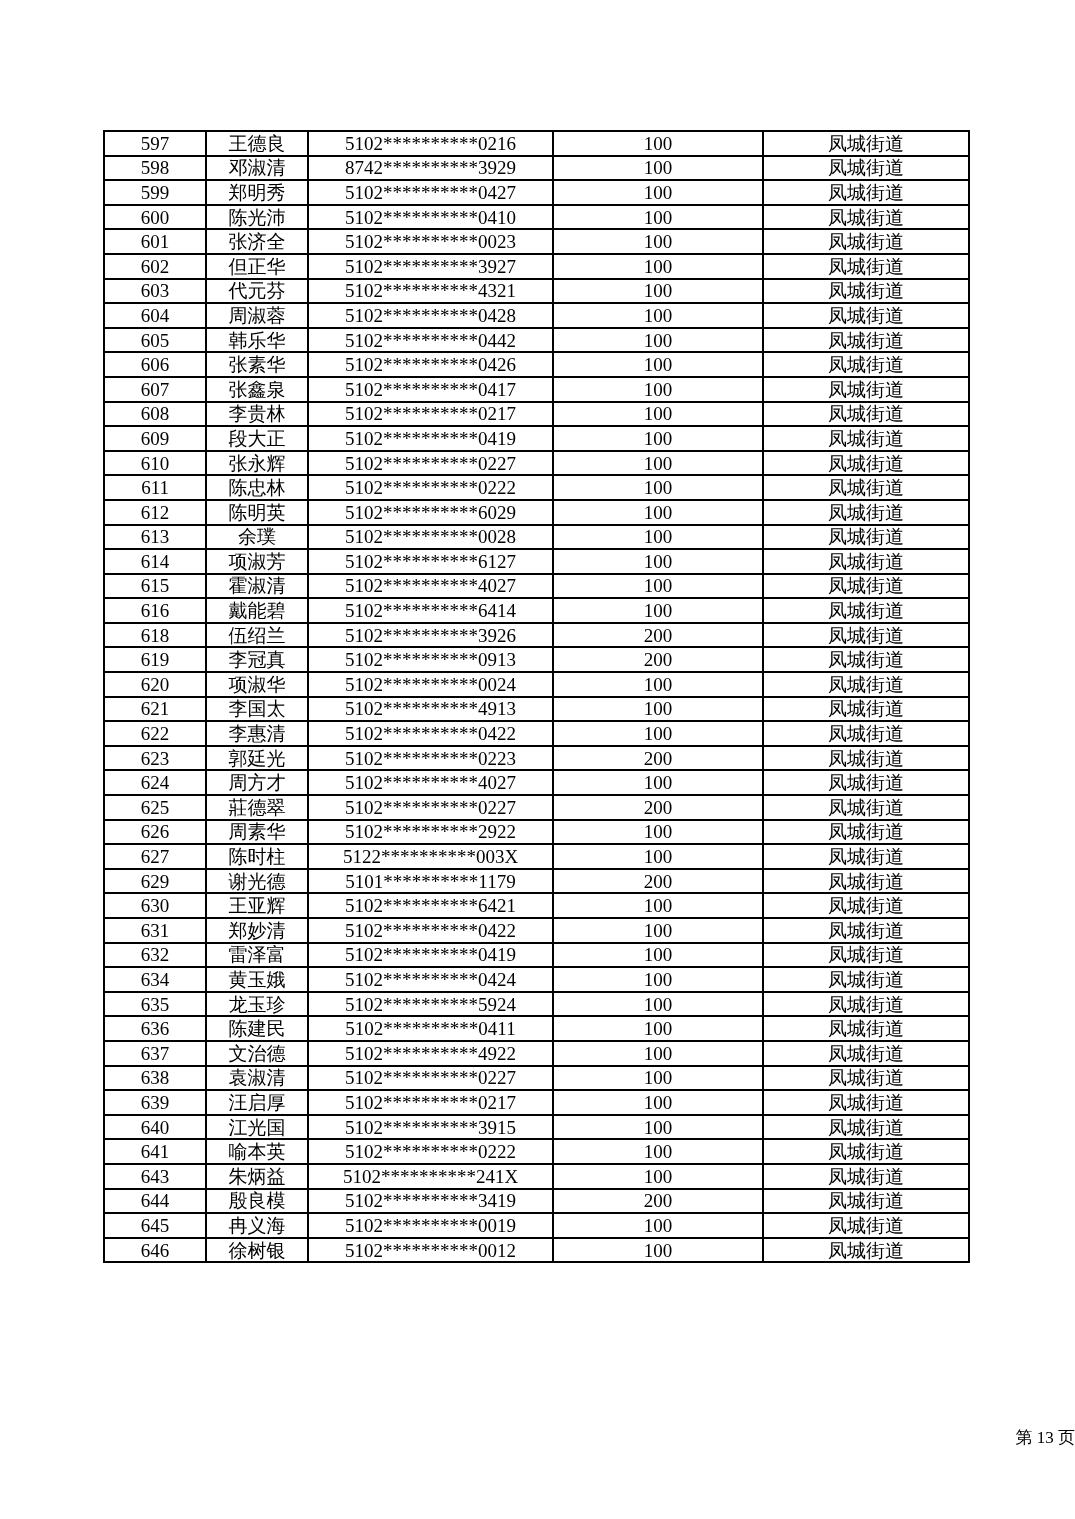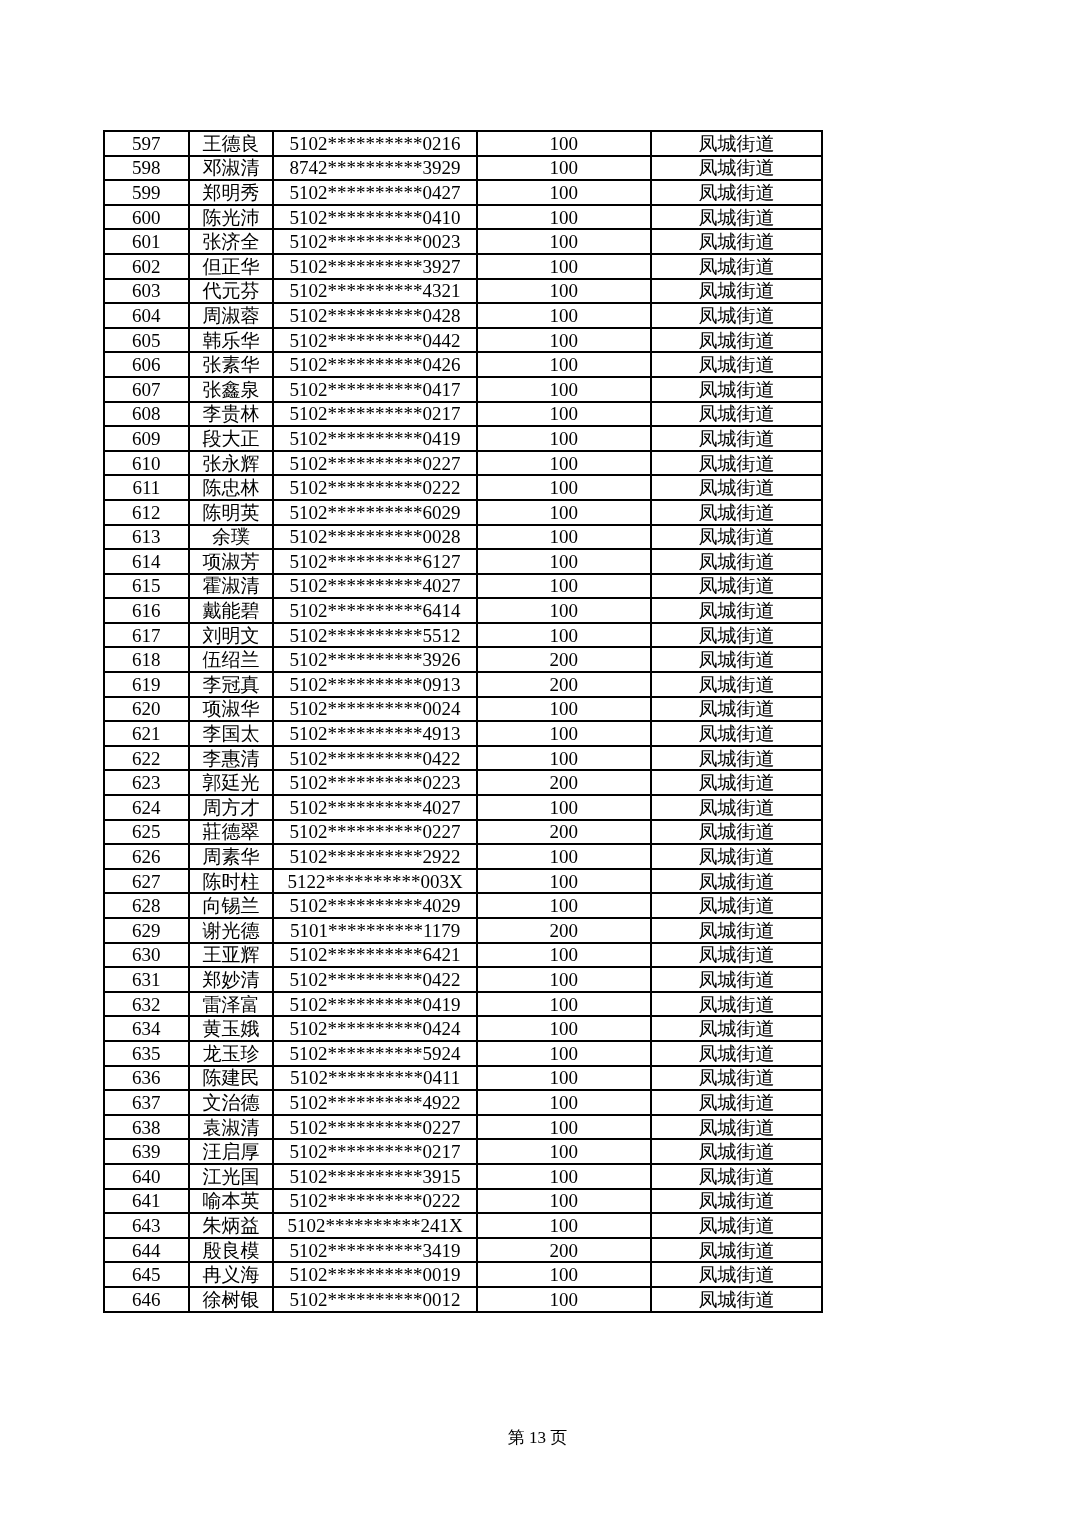--- a/index.html
+++ b/index.html
@@ -11,21 +11,21 @@
     width: 1075px;
     height: 1519px;
     position: relative;
     font-family: "Liberation Serif", "DejaVu Serif", serif;
     color: #000000;
   }
   .doc-table {
     position: absolute;
     left: 103px;
     top: 130px;
-    width: 720px;
+    width: 867px;
     border-collapse: collapse;
     table-layout: fixed;
   }
   .doc-table td {
     border: 2px solid #000000;
     height: 22.6px;
     padding: 0;
     text-align: center;
     vertical-align: middle;
     font-size: 19px;
@@ -36,21 +36,21 @@
   .col-no     { width: 11.8%; }
   .col-name   { width: 11.8%; }
   .col-id     { width: 28.3%; }
   .col-amount { width: 24.3%; }
   .col-street { width: 23.8%; }
   .page-footer {
     position: absolute;
     left: 0;
     top: 1426px;
     width: 100%;
-    text-align: center;
+    text-align: right;
     font-size: 17px;
     color: #000000;
   }
 </style>
 </head>
 <body>
 
 <table class="doc-table">
   <colgroup>
     <col class="col-no">
@@ -194,27 +194,20 @@
         <td>凤城街道</td>
       </tr>
       <tr>
         <td>616</td>
         <td>戴能碧</td>
         <td>5102**********6414</td>
         <td>100</td>
         <td>凤城街道</td>
       </tr>
       <tr>
-        <td>617</td>
-        <td>刘明文</td>
-        <td>5102**********5512</td>
-        <td>100</td>
-        <td>凤城街道</td>
-      </tr>
-      <tr>
         <td>618</td>
         <td>伍绍兰</td>
         <td>5102**********3926</td>
         <td>200</td>
         <td>凤城街道</td>
       </tr>
       <tr>
         <td>619</td>
         <td>李冠真</td>
         <td>5102**********0913</td>
@@ -267,27 +260,20 @@
         <td>626</td>
         <td>周素华</td>
         <td>5102**********2922</td>
         <td>100</td>
         <td>凤城街道</td>
       </tr>
       <tr>
         <td>627</td>
         <td>陈时柱</td>
         <td>5122**********003X</td>
-        <td>100</td>
-        <td>凤城街道</td>
-      </tr>
-      <tr>
-        <td>628</td>
-        <td>向锡兰</td>
-        <td>5102**********4029</td>
         <td>100</td>
         <td>凤城街道</td>
       </tr>
       <tr>
         <td>629</td>
         <td>谢光德</td>
         <td>5101**********1179</td>
         <td>200</td>
         <td>凤城街道</td>
       </tr>

